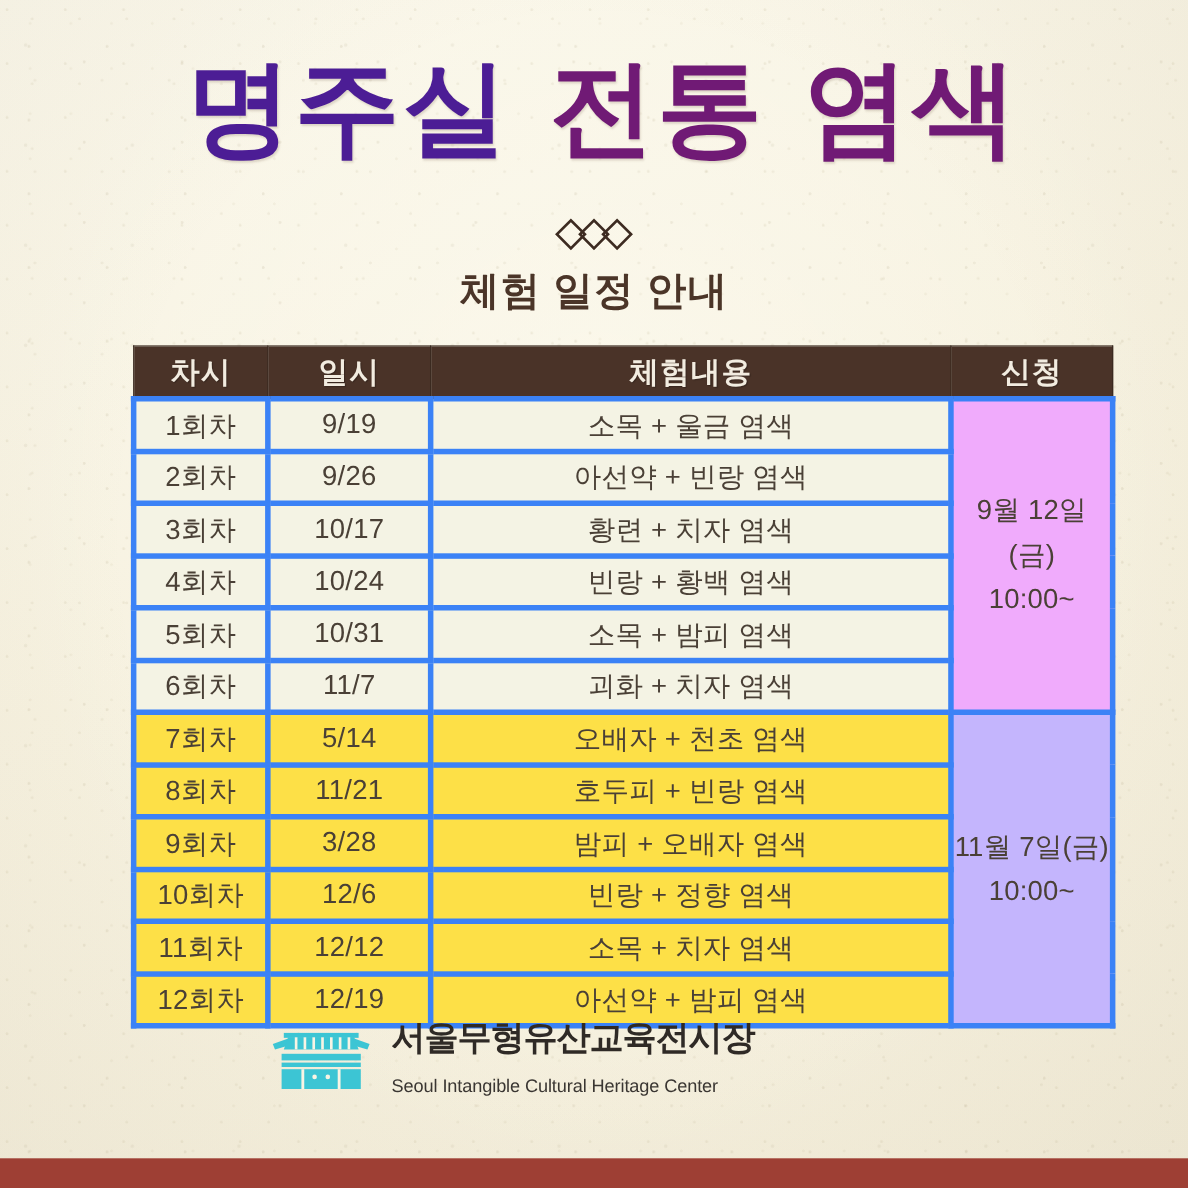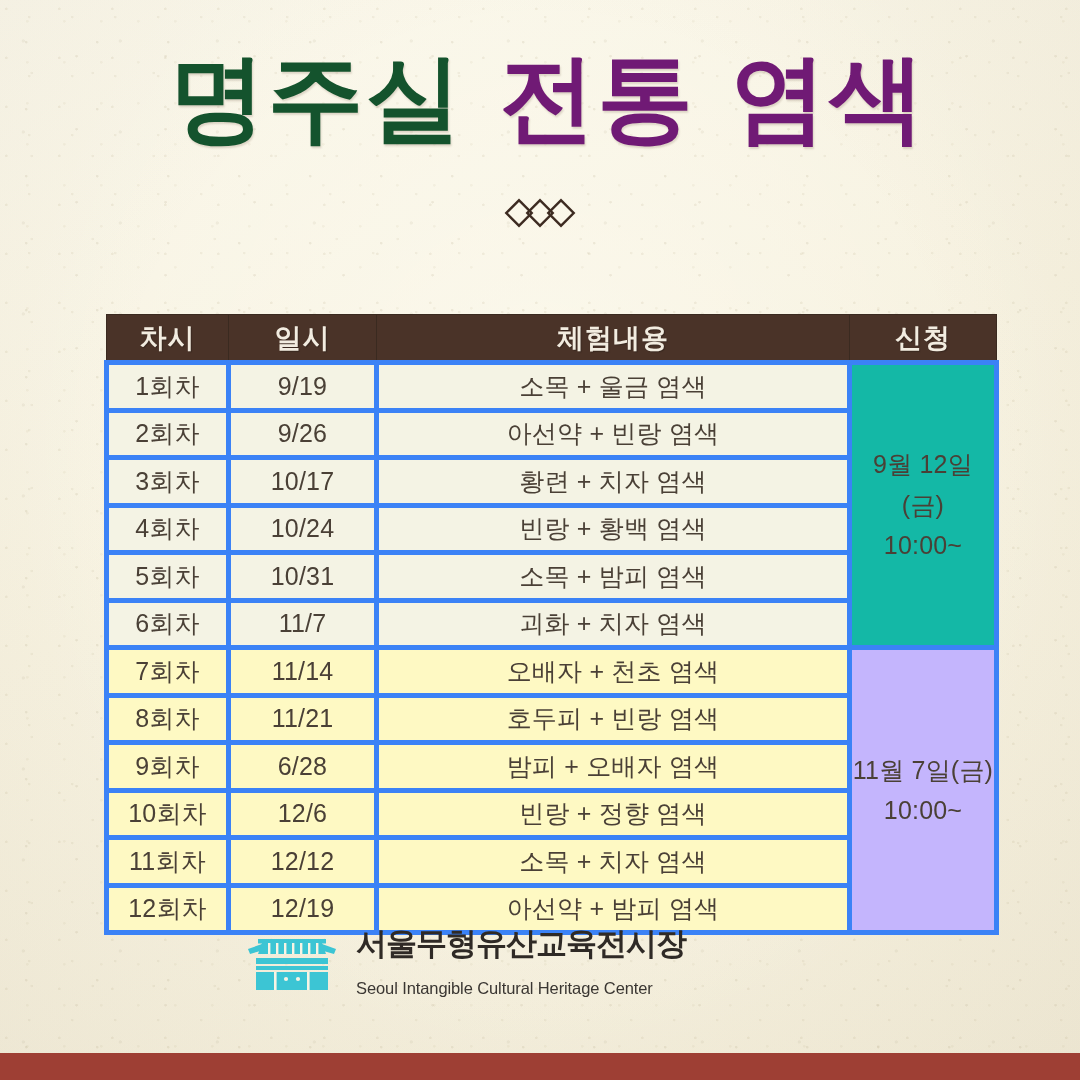--- a/index.html
+++ b/index.html
@@ -46,21 +46,21 @@
   .title-block{ position:absolute; top:44px; left:0; width:1080px; text-align:center; }
   .main-title{
     font-family:"DejaVu Serif", serif;
     font-size:96px;
     font-weight:bold;
     letter-spacing:2px;
     line-height:1.12;
     white-space:nowrap;
     text-shadow:1px 2px 2px rgba(90,60,40,.18);
   }
-  .t-red{ color:#14532d;margin-left:16px; }
+  .t-red{ color:#4c1d95;margin-left:16px; }
   .t-brown{ color:#701a75; }
 
   
   .ornament{
     position:absolute; top:198px; left:0; width:1080px;
     display:flex; justify-content:center; align-items:center;
   }
 
   
   .subtitle{
@@ -68,21 +68,21 @@
     text-align:center;
     font-size:36px;
     font-weight:bold;
     color:#4b3528;
     letter-spacing:1px;
   }
 
   
   .table-wrap{
     position:absolute;
-    left:80px; top:314px;
+    left:95px; top:314px;
     width:890px;
     padding-left:24px;
   }
   table.schedule{
     width:890px;
     border-collapse:collapse;
     table-layout:fixed;
     border:1px solid #4a3a2c;
   }
   table.schedule th{
@@ -97,28 +97,28 @@
   }
   table.schedule td{
     height:47.5px;
     font-size:25px;
     color:#4a4036;
     text-align:center;
     border:5px solid #3b82f6;
     letter-spacing:.2px;
   }
   .grp-a td{ background:#f4f3e4; }
-  .grp-b td{ background:#fef9c3; }
+  .grp-b td{ background:#fde047; }
   td.apply-cell{
     font-size:24px;
     line-height:1.62;
     color:#4a4036;
     vertical-align:middle;
   }
-  td.apply-a{ background:#14b8a6; }
+  td.apply-a{ background:#f0abfc; }
   td.apply-b{ background:#c4b5fd; }
 
   col.c-session{ width:122px; }
   col.c-date   { width:148px; }
   col.c-content{ width:473px; }
   col.c-apply  { width:147px; }
 
   
   .footer{
     position:absolute;
@@ -157,20 +157,21 @@
   <div class="ornament">
     <svg width="72" height="30" viewBox="0 0 72 30">
       <g fill="none" stroke="#3d2b21" stroke-width="2.4">
         <rect x="6" y="6" width="18" height="18" transform="rotate(45 15 15)"></rect>
         <rect x="27" y="6" width="18" height="18" transform="rotate(45 36 15)"></rect>
         <rect x="48" y="6" width="18" height="18" transform="rotate(45 57 15)"></rect>
       </g>
     </svg>
   </div>
 
+  <div class="subtitle">체험 일정 안내</div>
 
   <div class="table-wrap">
     <table class="schedule">
       <colgroup>
         <col class="c-session">
           <col class="c-date">
           <col class="c-content">
           <col class="c-apply">
       </colgroup>
       <thead>
@@ -211,35 +212,35 @@
             <td>10/31</td>
             <td>소목 + 밤피 염색</td>
           </tr>
           <tr class="grp-a">
             <td>6회차</td>
             <td>11/7</td>
             <td>괴화 + 치자 염색</td>
           </tr>
           <tr class="grp-b">
             <td>7회차</td>
-            <td>11/14</td>
+            <td>5/14</td>
             <td>오배자 + 천초 염색</td>
             <td rowspan="6" class="apply-cell apply-b">
               <div>11월 7일(금)</div>
               <div>10:00~</div>
             </td>
           </tr>
           <tr class="grp-b">
             <td>8회차</td>
             <td>11/21</td>
             <td>호두피 + 빈랑 염색</td>
           </tr>
           <tr class="grp-b">
             <td>9회차</td>
-            <td>6/28</td>
+            <td>3/28</td>
             <td>밤피 + 오배자 염색</td>
           </tr>
           <tr class="grp-b">
             <td>10회차</td>
             <td>12/6</td>
             <td>빈랑 + 정향 염색</td>
           </tr>
           <tr class="grp-b">
             <td>11회차</td>
             <td>12/12</td>

